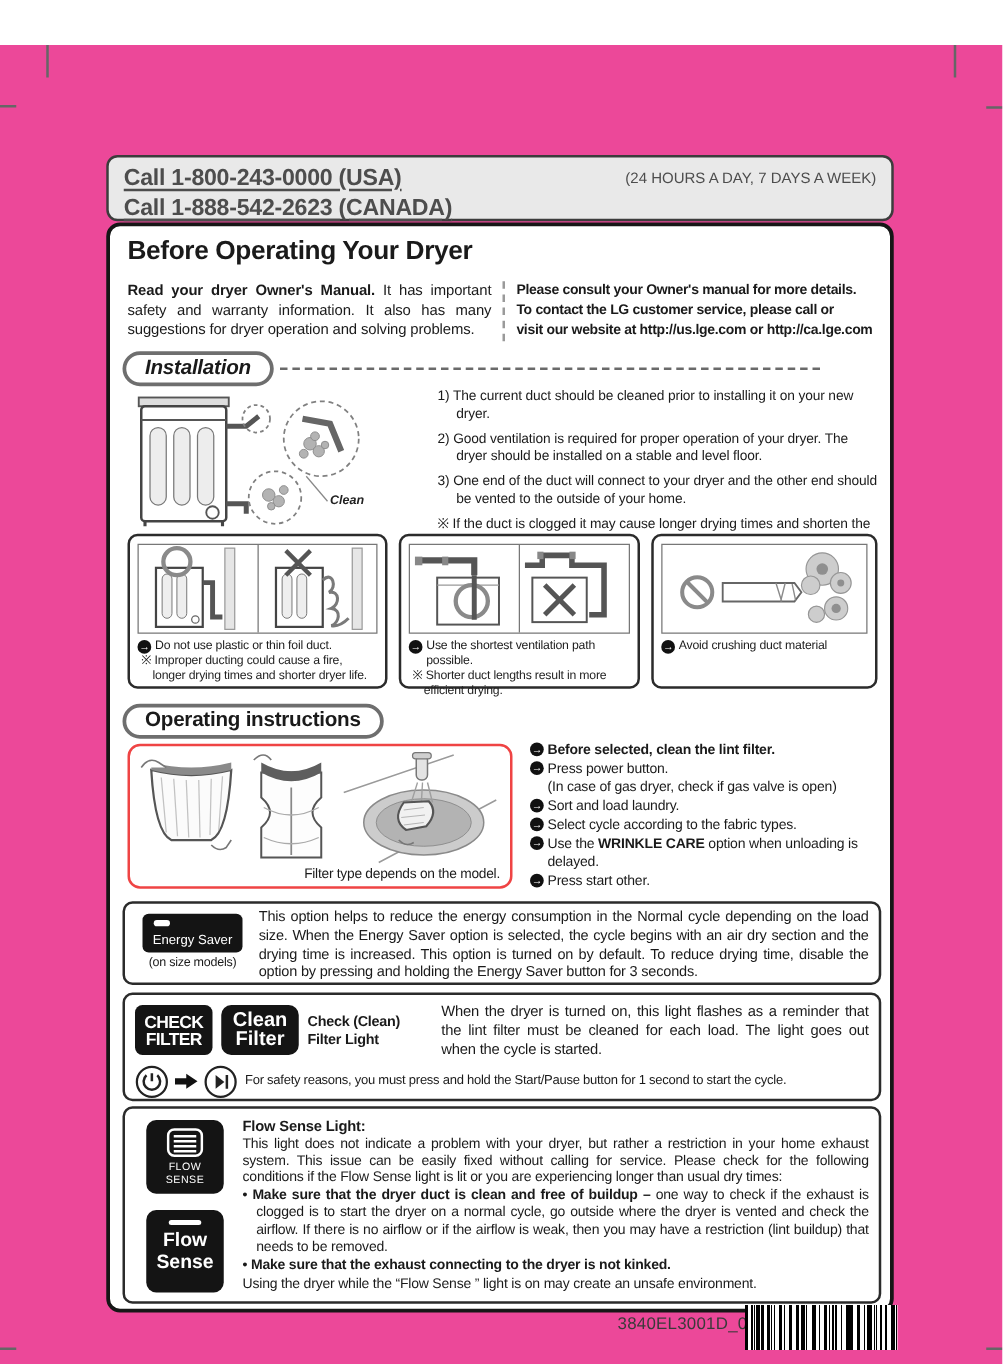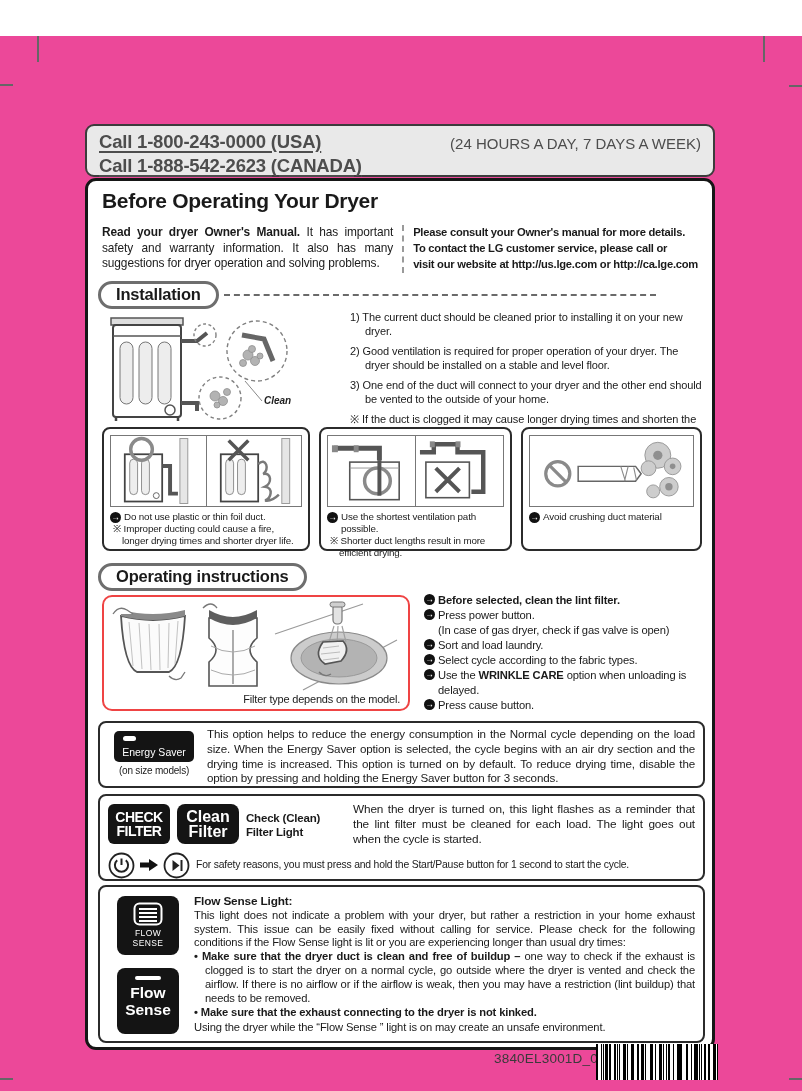--- a/index.html
+++ b/index.html
@@ -9,21 +9,21 @@
 
   
   .crop { position:absolute; background:#666; }
 
   
   .call-box { position:absolute; left:85px; top:88px; width:630px; height:53px;
     background:#e9e9e9; border:2px solid #3c3c3c; border-radius:9px;
     padding:4px 12px 0 12px; display:flex; justify-content:space-between; }
   .call-lines { color:#4d4d4d; font-weight:bold; font-size:18.5px; line-height:1.28; letter-spacing:-0.2px; }
   .call-lines div { text-decoration:underline; text-decoration-thickness:2px; text-underline-offset:3px; }
-  .call-hours { color:#4d4d4d; font-size:15px; margin-top:5px; white-space:nowrap;text-align:right; }
+  .call-hours { color:#4d4d4d; font-size:12px; margin-top:5px; white-space:nowrap;text-align:right; }
 
   
   .main-box { position:absolute; left:85px; top:142px; width:630px; height:872px;
     border:3px solid #161616; border-radius:11px; background:#fff; }
 
   .doc-title { position:absolute; left:14px; top:8px; font-size:21px; font-weight:bold; letter-spacing:-0.3px; }
 
   .intro { position:absolute; left:14px; top:44px; width:596px; display:flex; }
   .intro-left { width:292px; font-size:11.9px; line-height:1.32; text-align:justify; letter-spacing:-0.1px; }
   .intro-div { border-left:2px dashed #9a9a9a; margin:0 9px; }
@@ -140,21 +140,21 @@
         <b>Read your dryer Owner's Manual.</b><span> It has important safety and warranty information. It also has many suggestions for dryer operation and solving problems.</span>
       </div>
       <div class="intro-div"></div>
       <div class="intro-right">
         <div>Please consult your Owner's manual for more details.</div>
         <div>To contact the LG customer service, please call or</div>
         <div>visit our website at http://us.lge.com or http://ca.lge.com</div>
       </div>
     </div>
 
-    <div class="sect-head" style="top:100px;">
+    <div class="sect-head" style="top:100px;font-style:italic;">
       <div class="pill">Installation</div>
       <div class="dash-line"></div>
     </div>
 
     <div class="install-row">
       <div class="install-illus">
         <svg width="240" height="112" viewBox="0 0 240 112">
           <rect x="9" y="7" width="72" height="7" fill="#dedede" stroke="#555" stroke-width="1.5"></rect>
           <rect x="11" y="14" width="68" height="92" rx="3" fill="#fff" stroke="#444" stroke-width="2"></rect>
           <line x1="11" y1="25" x2="79" y2="25" stroke="#555" stroke-width="1.5"></line>
@@ -358,21 +358,21 @@
         <div class="op-step">
           <span class="bullet">→</span>
           <span class="txt">Select cycle according to the fabric types.</span>
         </div>
         <div class="op-step">
           <span class="bullet">→</span>
           <span class="txt"><span>Use the </span><b>WRINKLE CARE</b><span> option when unloading is delayed.</span></span>
         </div>
         <div class="op-step">
           <span class="bullet">→</span>
-          <span class="txt">Press cause button.</span>
+          <span class="txt">Press start other.</span>
         </div>
       </div>
     </div>
 
     <div class="info-box es-box">
       <div class="es-left">
         <div class="es-badge">
           <span class="es-led"></span>
           <span>Energy Saver</span>
         </div>

